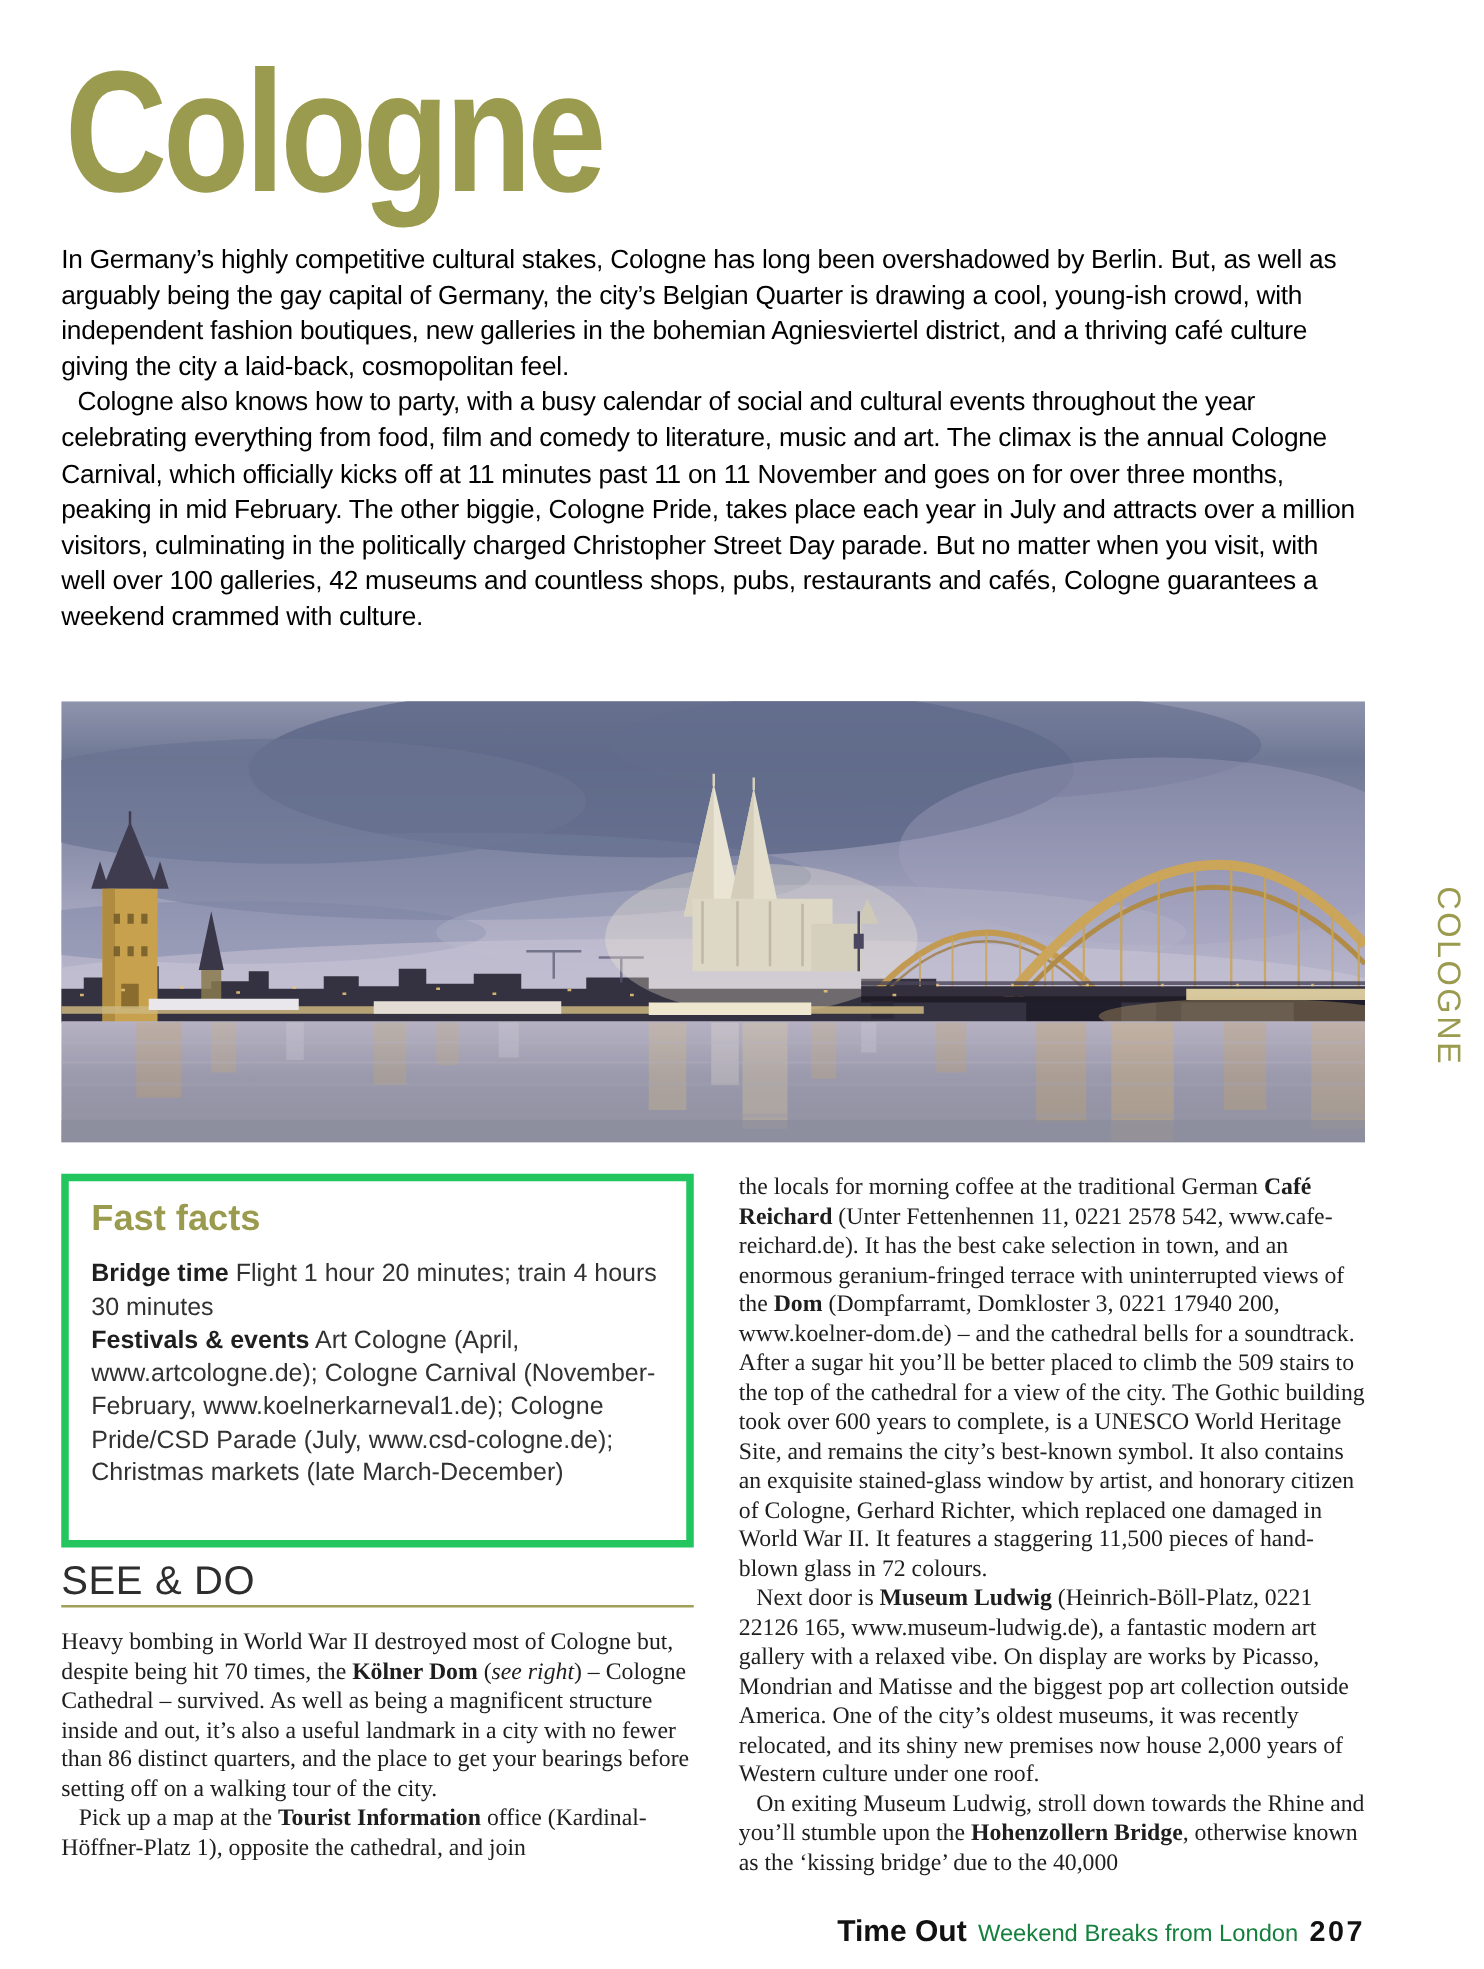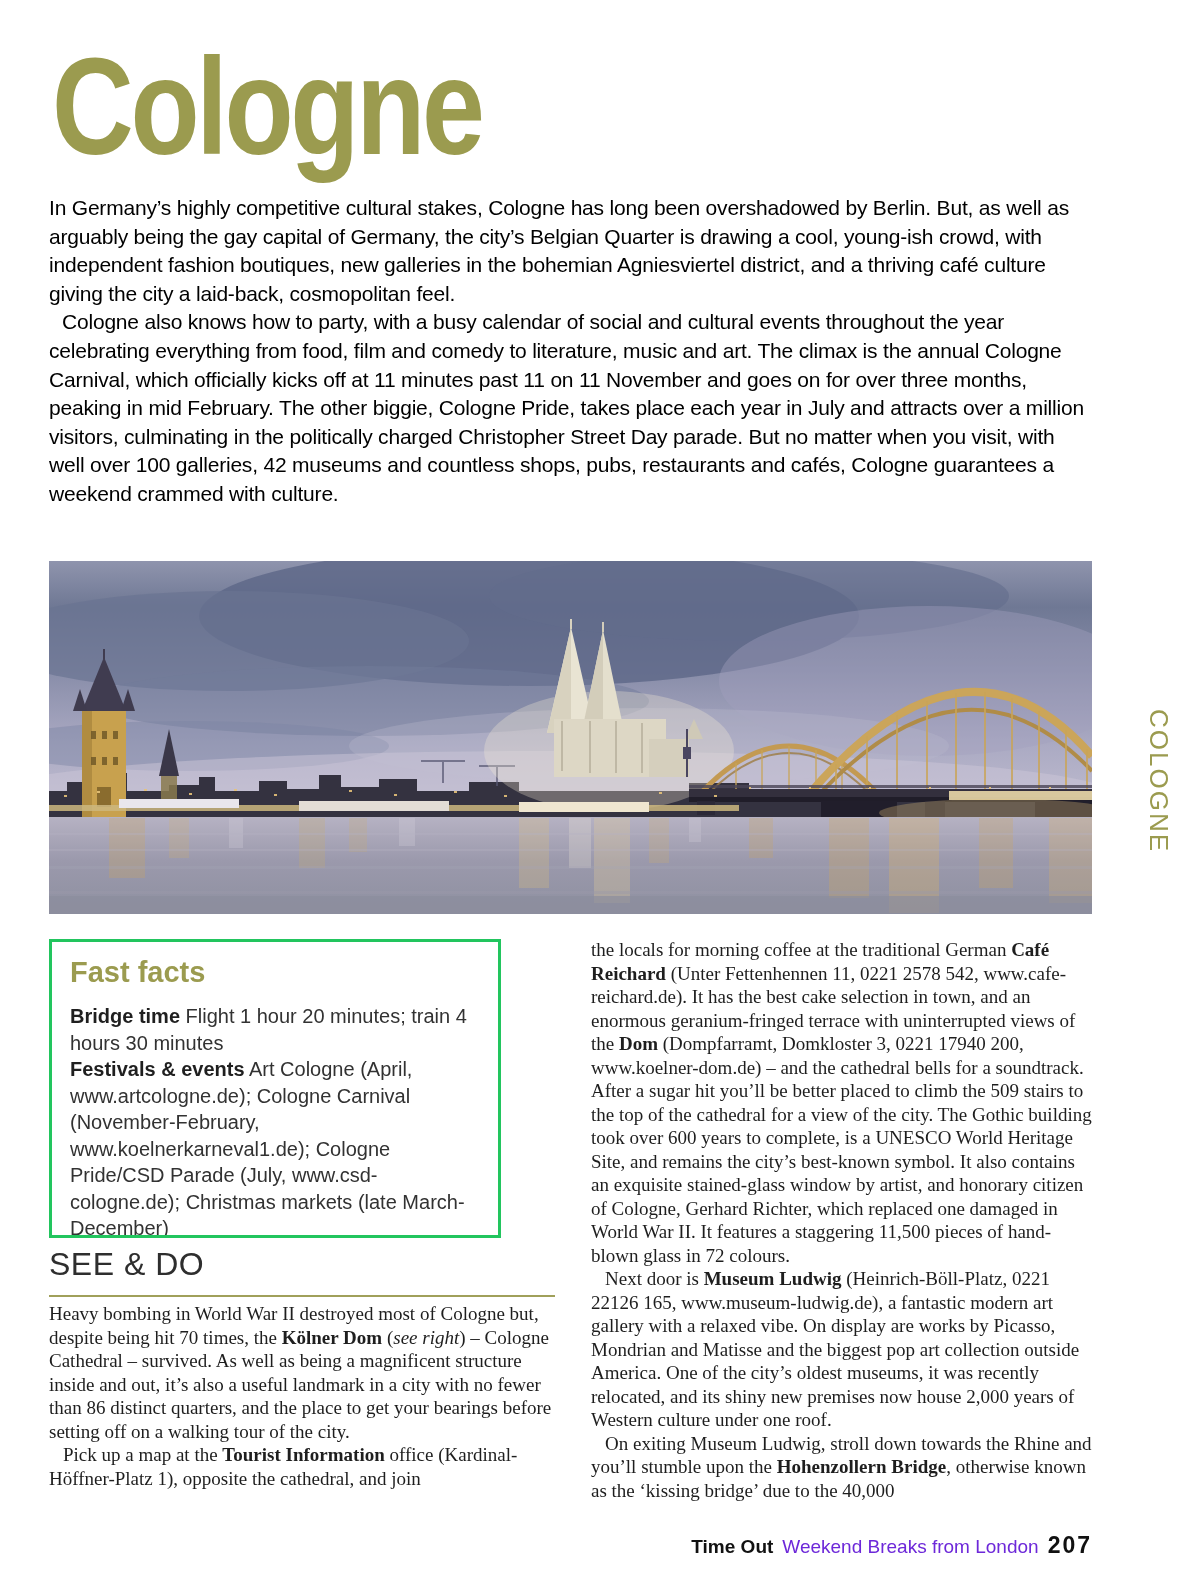--- a/index.html
+++ b/index.html
@@ -16,41 +16,41 @@
     font-size:21px;line-height:28.6px;color:#000000;letter-spacing:-0.2px;}
   .intro p{margin:0;}
   .intro p.indent-sm{text-indent:13px;}
 
   .photo{position:absolute;left:49px;top:561px;width:1043px;height:353px;display:block;}
 
   .side-label{position:absolute;left:1089px;top:764px;width:140px;height:30px;
     transform:rotate(90deg);text-align:center;font-size:26px;font-weight:400;
     letter-spacing:2px;color:#9b9b4f;white-space:nowrap;}
 
-  .fast-facts{position:absolute;left:49px;top:939px;width:452px;height:299px;
-    box-sizing:border-box;border:3px solid #22c55e;padding:14px 18px 10px 18px;overflow:hidden;}
+  .fast-facts{position:absolute;left:49px;top:939px;width:506px;height:299px;
+    box-sizing:border-box;border:6px solid #22c55e;padding:14px 18px 10px 18px;overflow:hidden;}
   .fast-facts h2{margin:0 0 14px 0;font-size:29px;font-weight:700;color:#9b9b4f;}
   .ff-item{margin:0;font-size:20px;line-height:26.5px;color:#323232;}
   .ff-label{font-weight:700;color:#1f1f1f;}
 
   .seedo-head{position:absolute;left:49px;top:1246px;width:506px;
     font-size:32px;font-weight:400;color:#2e2e2e;letter-spacing:0.5px;
-    padding-bottom:12px;border-bottom:2px solid #a0a05a;margin:0;}
+    padding-bottom:1px;border-bottom:2px solid #a0a05a;margin:0;}
 
   .col-serif{position:absolute;font-family:"Liberation Serif","DejaVu Serif",serif;
     font-size:19px;line-height:23.5px;color:#1e1e1e;}
   .col-left{left:49px;top:1302px;width:506px;}
   .col-right{left:591px;top:938px;width:502px;}
   .col-serif p{margin:0;}
   .col-serif p.indent{text-indent:14px;}
 
   .footer{position:absolute;left:49px;top:1532px;width:1043px;
     display:flex;justify-content:flex-end;align-items:baseline;gap:9px;}
-  .footer .brand{font-weight:700;font-size:19px;color:#111;}
-  .footer .series{font-size:19px;color:#6d28d9;}
+  .footer .brand{font-weight:700;font-size:24px;color:#111;}
+  .footer .series{font-size:19px;color:#15803d;}
   .footer .pagenum{font-weight:700;font-size:23px;letter-spacing:2px;color:#111;}
 </style>
 </head>
 <body>
 
 <div class="page">
 
   <h1 class="city-title">Cologne</h1>
 
   <div class="intro">

